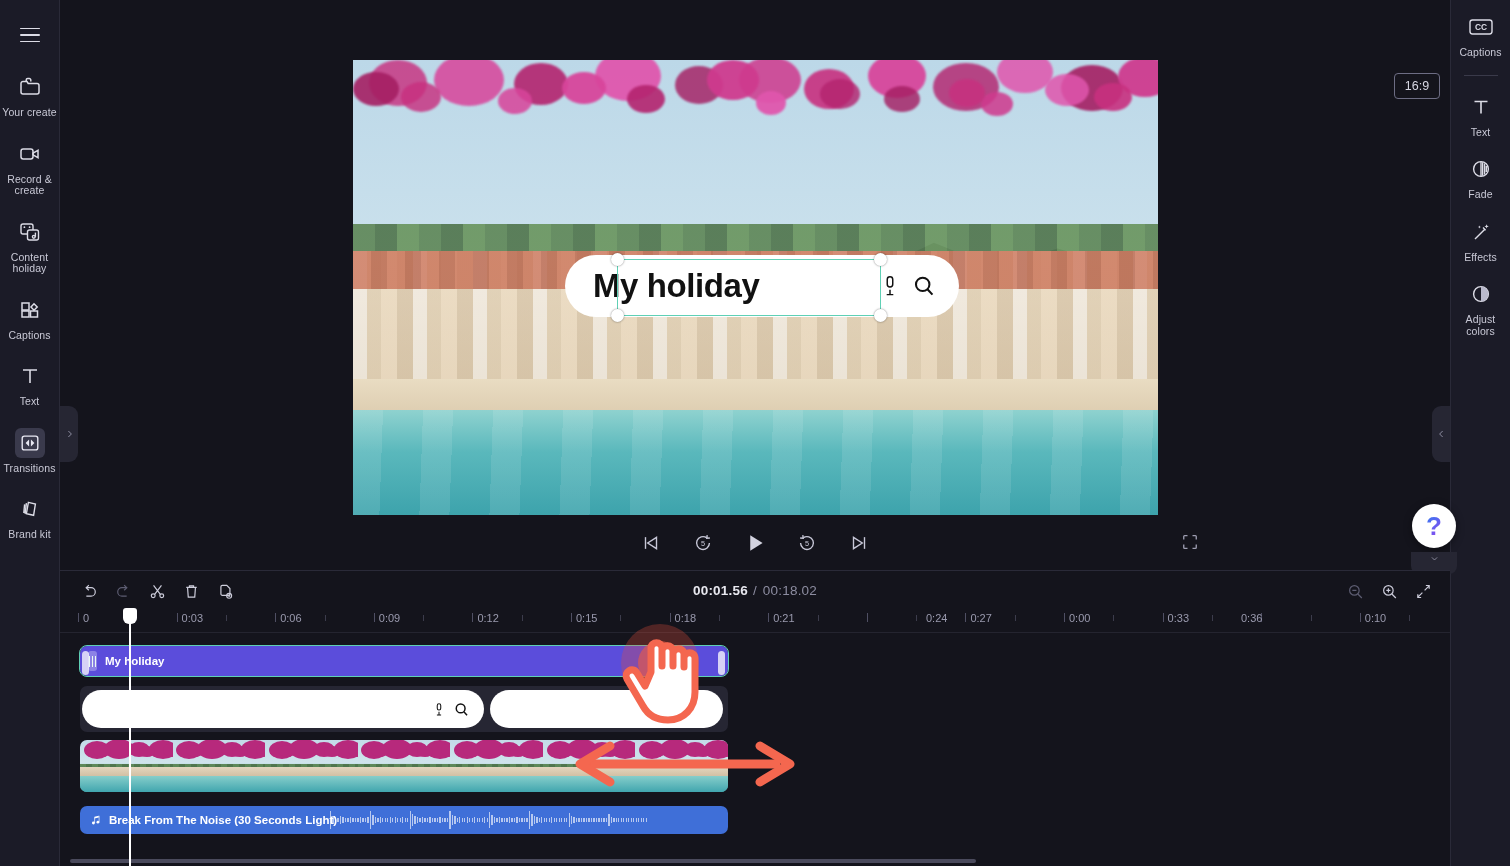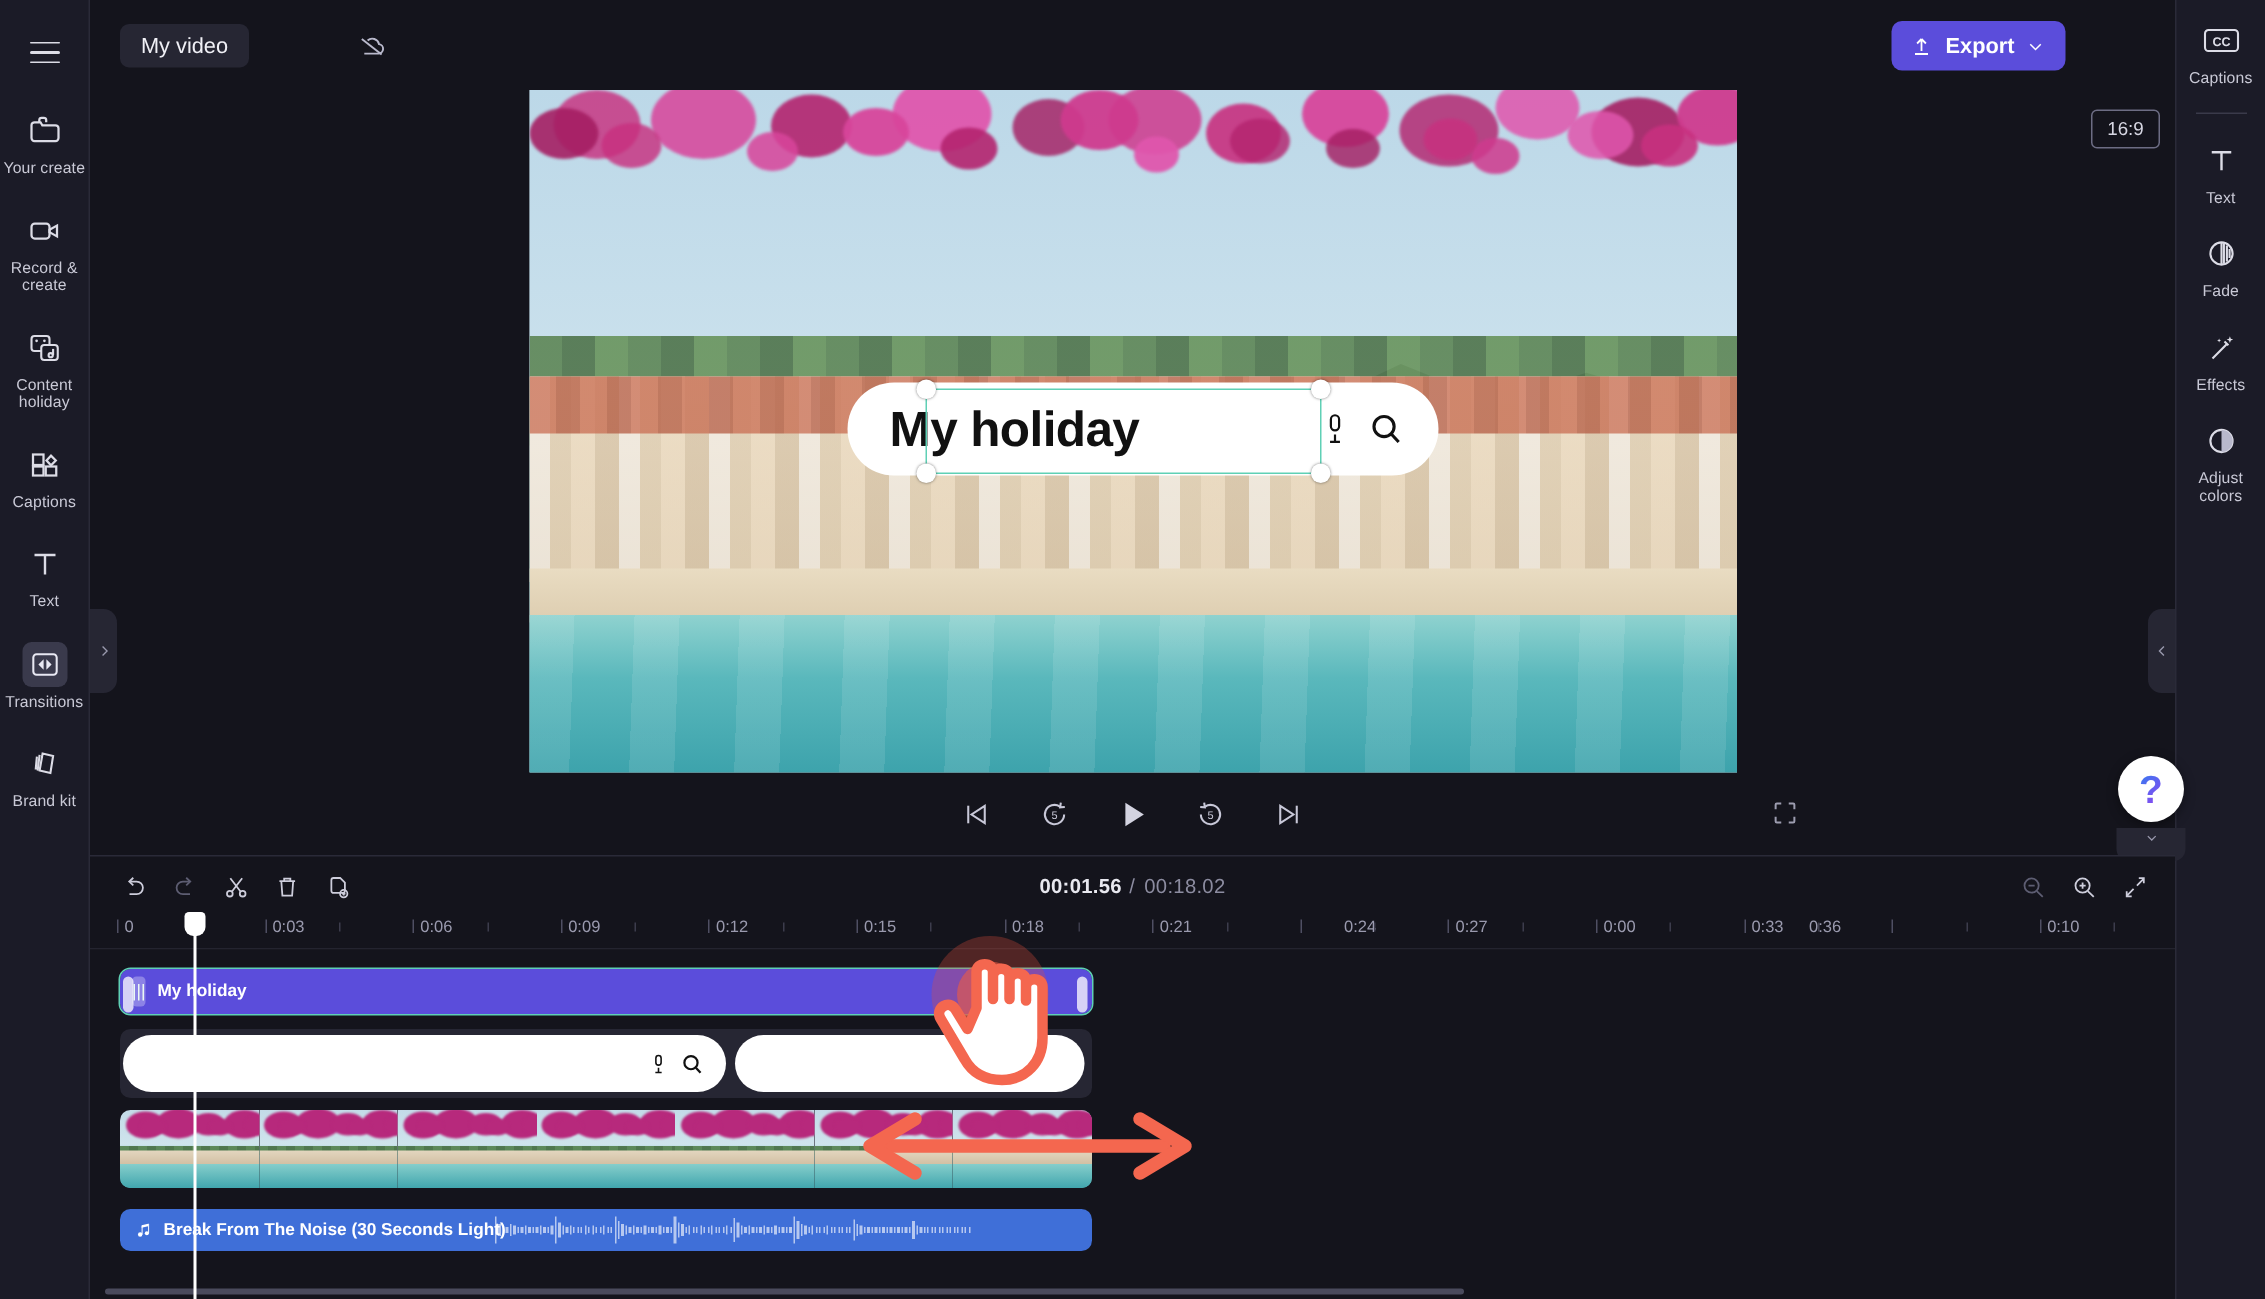--- a/index.html
+++ b/index.html
@@ -330,38 +330,20 @@
       <span class="ri-ico">
         <svg width="24" height="24" viewBox="0 0 24 24" fill="none" stroke="#dcdce6" stroke-width="1.4">
           <circle cx="12" cy="12" r="7.4"></circle>
           <path d="M12 4.6a7.4 7.4 0 0 1 0 14.8z" fill="#b9b9cc" stroke="none"></path>
         </svg>
       </span>
       <span class="ri-label">Adjust colors</span>
     </div>
   </div>
 
-  <div class="topbar">
-    <div class="title-chip">My video</div>
-    <div class="cloud-btn">
-      <svg width="22" height="22" viewBox="0 0 24 24" fill="none" stroke="#b9b9cc" stroke-width="1.4">
-        <path d="M6.4 17.2h10.2a3.5 3.5 0 0 0 .5-6.96 5 5 0 0 0-8.3-2.6"></path>
-        <path d="M4.6 6.6l14.4 11.2" stroke="#b9b9cc"></path>
-      </svg>
-    </div>
-    <div class="export-btn">
-      <svg width="16" height="16" viewBox="0 0 24 24" fill="none" stroke="#fff" stroke-width="1.8">
-        <path d="M12 16.5V4.5M12 4.5L7.6 9M12 4.5L16.4 9M5.5 19.5h13"></path>
-      </svg>
-      <span>Export</span>
-      <svg width="12" height="12" viewBox="0 0 24 24" fill="none" stroke="#fff" stroke-width="2">
-        <path d="M5 9l7 7 7-7"></path>
-      </svg>
-    </div>
-  </div>
 
   <div class="stage">
 
     <div class="ar-badge">16:9</div>
 
     <div class="video-frame">
       <div class="sky"></div>
       <div class="mountains"></div>
       <div class="greenbelt"></div>
       <div class="town"></div>
@@ -557,33 +539,33 @@
       <span class="rtick" style="left: 511px;"></span>
       <span class="rt" style="left: 516px;">0:15</span>
       <span class="rtick minor" style="left: 560.3px;"></span>
       <span class="rtick" style="left: 609.6px;"></span>
       <span class="rt" style="left: 614.6px;">0:18</span>
       <span class="rtick minor" style="left: 658.9px;"></span>
       <span class="rtick" style="left: 708.2px;"></span>
       <span class="rt" style="left: 713.2px;">0:21</span>
       <span class="rtick minor" style="left: 757.5px;"></span>
       <span class="rtick" style="left: 806.8px;"></span>
-      <span class="rt" style="left: 796px; padding-left: 40px;">0:24</span>
+      <span class="rt" style="left: 826px; padding-left: 40px;">0:24</span>
       <span class="rtick minor" style="left: 856.1px;"></span>
       <span class="rtick" style="left: 905.4px;"></span>
       <span class="rt" style="left: 910.4px;">0:27</span>
       <span class="rtick minor" style="left: 954.7px;"></span>
       <span class="rtick" style="left: 1004px;"></span>
       <span class="rt" style="left: 1009px;">0:00</span>
       <span class="rtick minor" style="left: 1053.3px;"></span>
       <span class="rtick" style="left: 1102.6px;"></span>
       <span class="rt" style="left: 1107.6px;">0:33</span>
       <span class="rtick minor" style="left: 1151.9px;"></span>
       <span class="rtick" style="left: 1201.2px;"></span>
-      <span class="rt" style="left: 1146px; text-align: center;">0:36</span>
+      <span class="rt" style="left: 1181px; text-align: center;">0:36</span>
       <span class="rtick minor" style="left: 1250.5px;"></span>
       <span class="rtick" style="left: 1299.8px;"></span>
       <span class="rt" style="left: 1304.8px;">0:10</span>
       <span class="rtick minor" style="left: 1349.1px;"></span>
     </div>
 
   <div class="tracks">
 
     <div class="track-row" style="top:13px;height:30px;">
       <div class="clip clip-text clip-sel" style="left:20px;top:0;width:648px;height:30px;">

